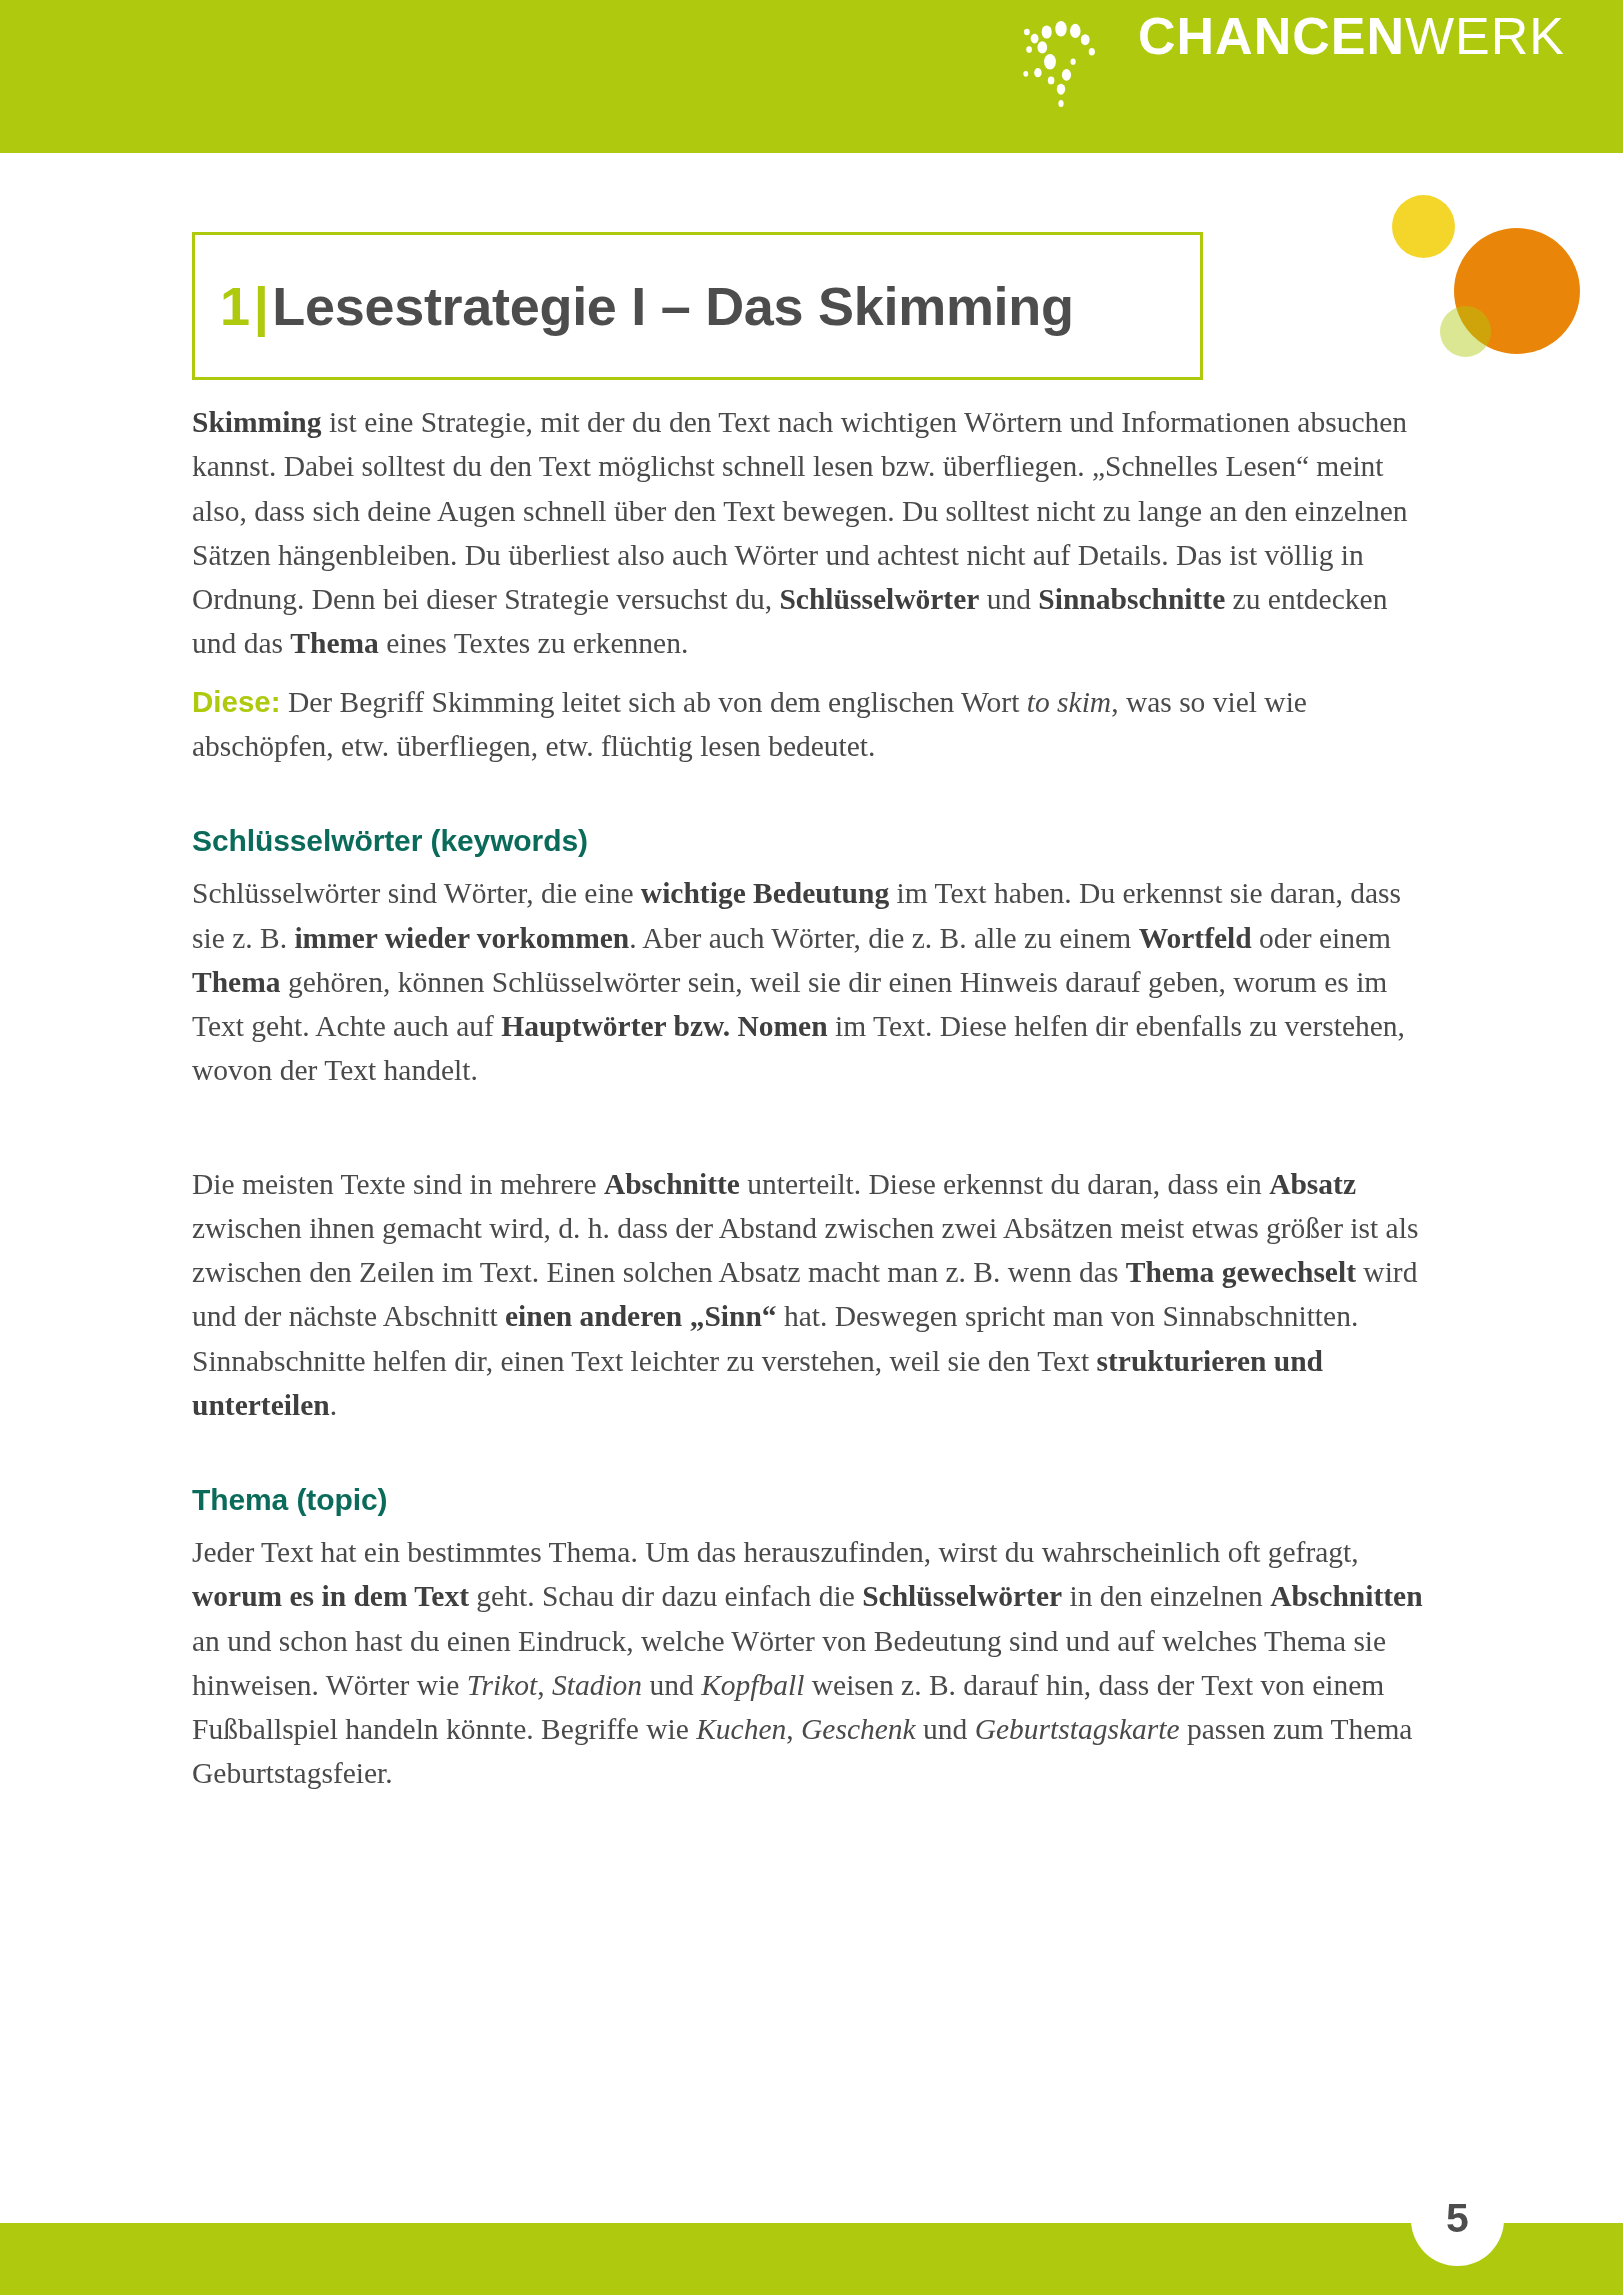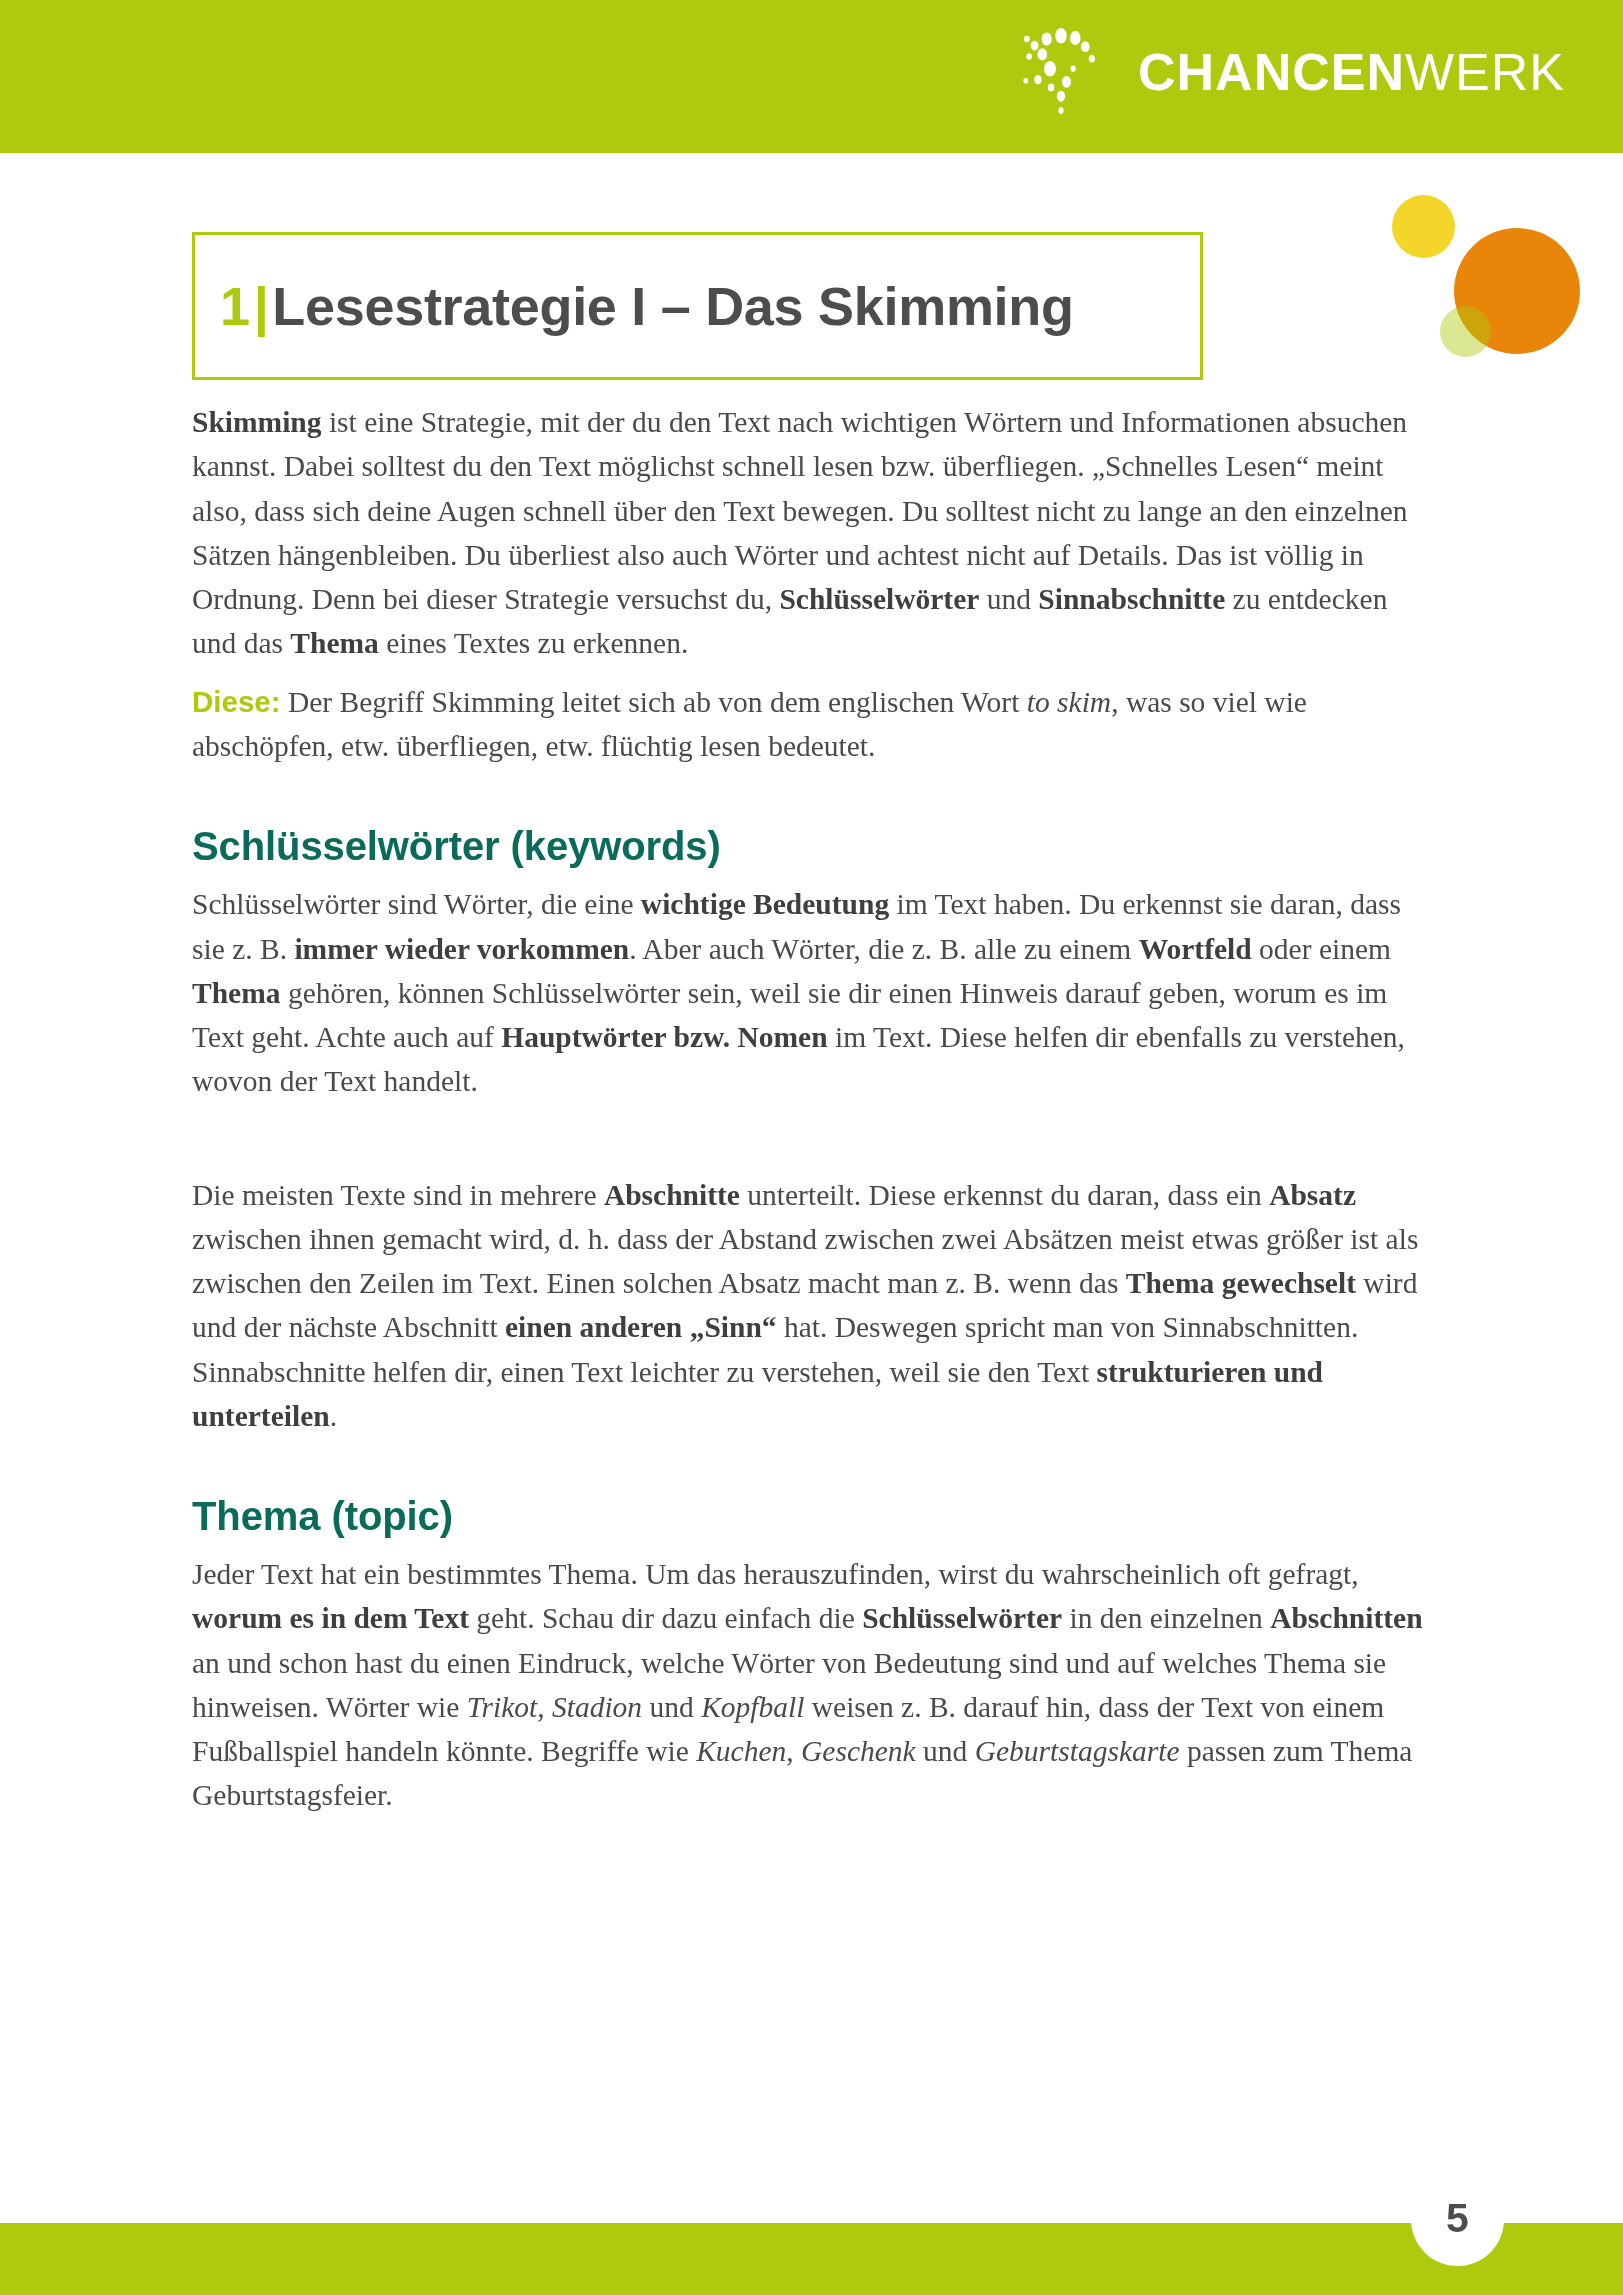--- a/index.html
+++ b/index.html
@@ -21,23 +21,22 @@
   .header-bar {
     position: absolute;
     left: 0; top: 0;
     width: 1623px;
     height: 153px;
     background: #AFC90E;
   }
   .logo-wrap {
     position: absolute;
     right: 58px;
-    top: 16px;
+    top: 10px;
     display: flex;
-    align-items: center;
     gap: 22px;
     height: 111px;
   }
   .logo-mark {
     width: 110px;
     height: 110px;
     flex: 0 0 auto;
   }
   .logo-text {
     font-family: "Liberation Sans", "DejaVu Sans", sans-serif;
@@ -121,21 +120,21 @@
     font-family: "Liberation Sans", "DejaVu Sans", sans-serif;
     font-weight: 700;
     color: #AFC90E;
     font-size: 29.5px;
   }
 
   h2.section {
     margin: 0;
     font-family: "Liberation Sans", "DejaVu Sans", sans-serif;
     font-weight: 700;
-    font-size: 40px;
+    font-size: 30px;
     letter-spacing: -0.1px;
     color: #0B6B5B;
   }
 
   
   .footer-bar {
     position: absolute;
     left: 0;
     top: 2223px;
     width: 1623px;

